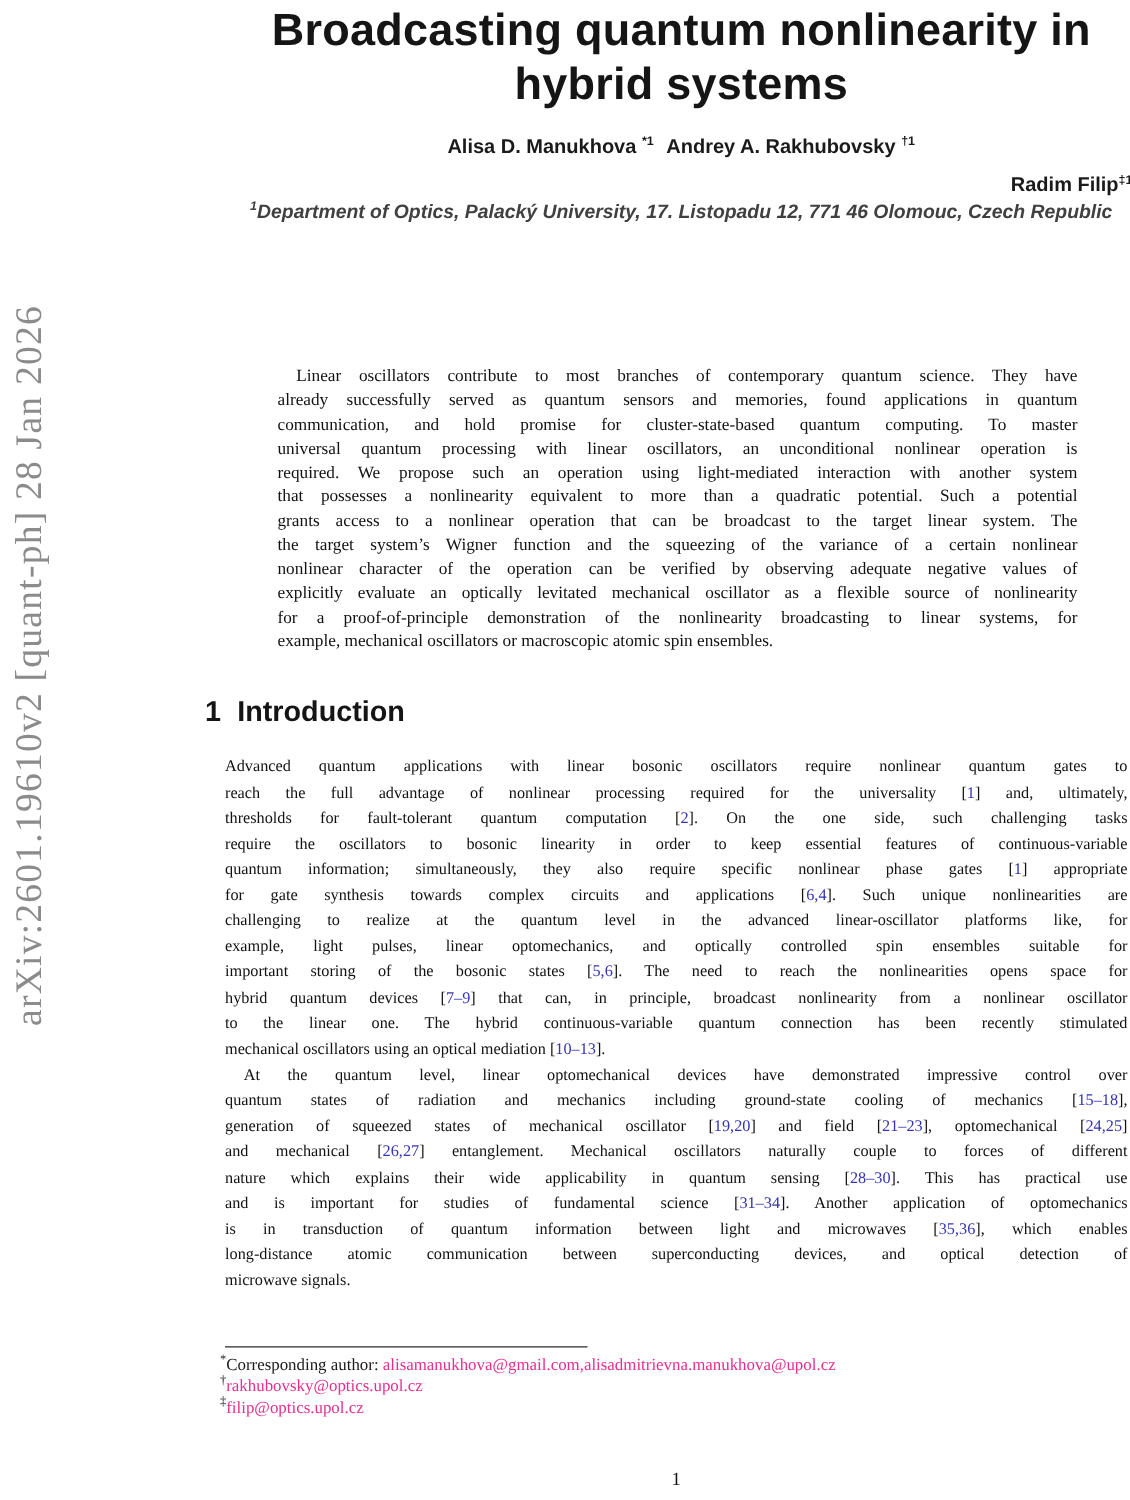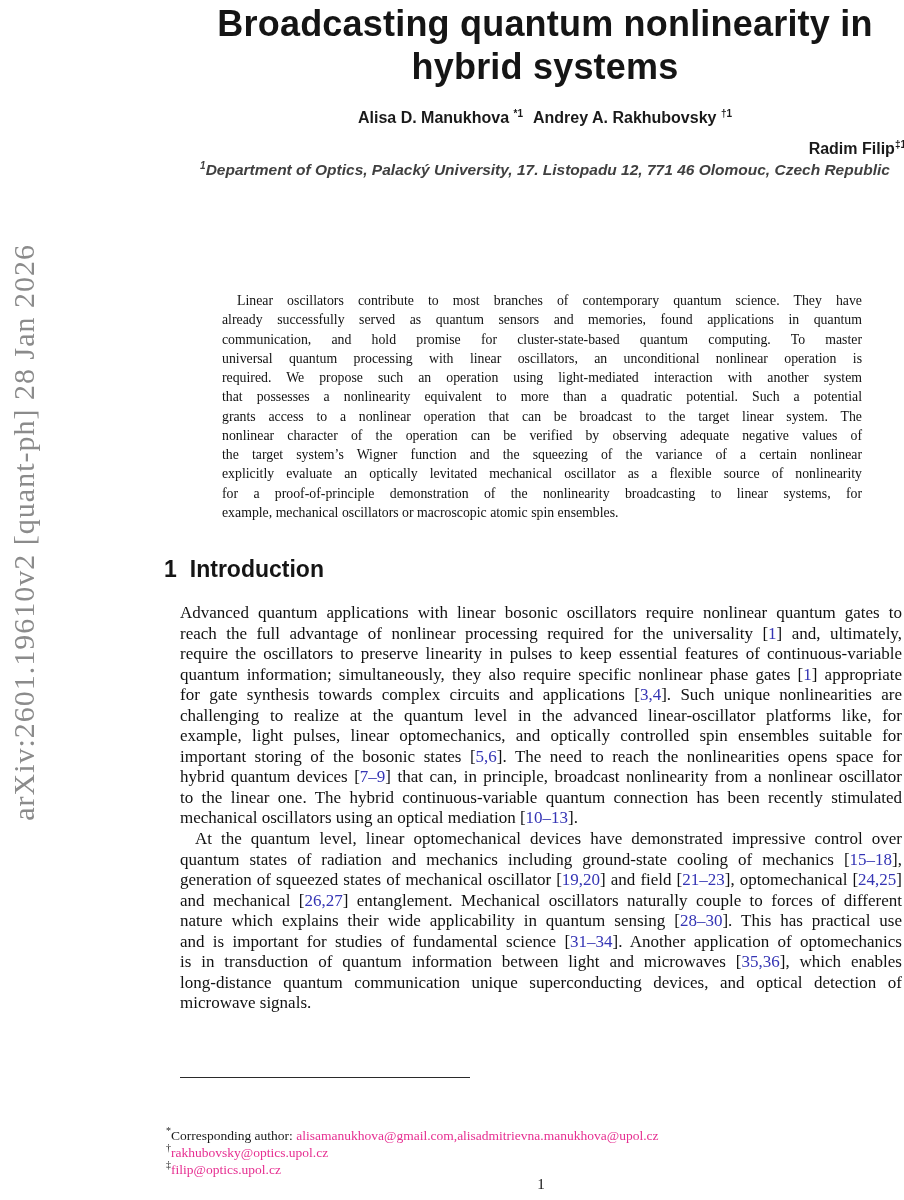--- a/index.html
+++ b/index.html
@@ -26,29 +26,29 @@
          font-style:italic;font-size:15.5px;color:#404040;}
   
   .abstract{position:absolute;left:222px;top:291px;width:640px;
             font-size:13.8px;line-height:19.25px;}
   
   .heading{position:absolute;left:164px;top:556px;font-family:"Liberation Sans",sans-serif;
            font-weight:700;font-size:23px;color:#151515;}
   .heading .secnum{margin-right:13px;}
   
   .body{position:absolute;left:180px;top:603px;width:722px;
-        font-size:17px;line-height:20.55px;}
+        font-size:13px;line-height:20.55px;}
   .line{text-align:justify;text-align-last:justify;white-space:normal;}
   .line.last{text-align-last:left;}
   .indent .line:first-child{text-indent:15px;}
   .cite{color:var(--cite,#3434b4);}
   
   .fnrule{position:absolute;left:180px;top:1077px;width:290px;height:1px;background:#2a2a2a;}
-  .footnotes{position:absolute;left:166px;top:1083px;width:722px;
-             font-size:13.5px;line-height:17px;color:#1a1a1a;margin-top:44px;}
+  .footnotes{position:absolute;left:176px;top:1083px;width:722px;
+             font-size:13.5px;line-height:17px;color:#1a1a1a;}
   .footnotes a,.fnlink{color:var(--link,#e62e90);text-decoration:none;}
   
   .pageno{position:absolute;left:180px;top:1176px;width:722px;text-align:center;
           font-size:15px;color:#111;}
 </style>
 </head>
 <body>
 
 <div class="page">
 
@@ -73,54 +73,55 @@
   </div>
 
   <div class="abstract indent">
       <div class="line">Linear oscillators contribute to most branches of contemporary quantum science. They have</div>
       <div class="line">already successfully served as quantum sensors and memories, found applications in quantum</div>
       <div class="line">communication, and hold promise for cluster-state-based quantum computing. To master</div>
       <div class="line">universal quantum processing with linear oscillators, an unconditional nonlinear operation is</div>
       <div class="line">required. We propose such an operation using light-mediated interaction with another system</div>
       <div class="line">that possesses a nonlinearity equivalent to more than a quadratic potential. Such a potential</div>
       <div class="line">grants access to a nonlinear operation that can be broadcast to the target linear system. The</div>
+      <div class="line">the target system’s Wigner function and the squeezing of the variance of a certain nonlinear</div>
       <div class="line">nonlinear character of the operation can be verified by observing adequate negative values of</div>
-      <div class="line">the target system’s Wigner function and the squeezing of the variance of a certain nonlinear</div>
       <div class="line">explicitly evaluate an optically levitated mechanical oscillator as a flexible source of nonlinearity</div>
       <div class="line">for a proof-of-principle demonstration of the nonlinearity broadcasting to linear systems, for</div>
       <div class="line last">example, mechanical oscillators or macroscopic atomic spin ensembles.</div>
     </div>
 
   <div class="heading">
     <span class="secnum">1</span><span>Introduction</span>
   </div>
 
   <div class="body">
     <div class="para">
         <div class="line">Advanced quantum applications with linear bosonic oscillators require nonlinear quantum gates to</div>
         <div class="line">reach the full advantage of nonlinear processing required for the universality [<span class="cite">1</span>] and, ultimately,</div>
-        <div class="line">require the oscillators to preserve linearity in pulses to keep essential features of continuous-variable</div>
+        <div class="line">thresholds for fault-tolerant quantum computation [<span class="cite">2</span>]. On the one side, such challenging tasks</div>
+        <div class="line">require the oscillators to bosonic linearity in order to keep essential features of continuous-variable</div>
         <div class="line">quantum information; simultaneously, they also require specific nonlinear phase gates [<span class="cite">1</span>] appropriate</div>
-        <div class="line">for gate synthesis towards complex circuits and applications [<span class="cite">3,4</span>]. Such unique nonlinearities are</div>
+        <div class="line">for gate synthesis towards complex circuits and applications [<span class="cite">6,4</span>]. Such unique nonlinearities are</div>
         <div class="line">challenging to realize at the quantum level in the advanced linear-oscillator platforms like, for</div>
         <div class="line">example, light pulses, linear optomechanics, and optically controlled spin ensembles suitable for</div>
         <div class="line">important storing of the bosonic states [<span class="cite">5,6</span>]. The need to reach the nonlinearities opens space for</div>
         <div class="line">hybrid quantum devices [<span class="cite">7–9</span>] that can, in principle, broadcast nonlinearity from a nonlinear oscillator</div>
         <div class="line">to the linear one. The hybrid continuous-variable quantum connection has been recently stimulated</div>
         <div class="line last">mechanical oscillators using an optical mediation [<span class="cite">10–13</span>].</div>
       </div>
     <div class="para indent">
         <div class="line">At the quantum level, linear optomechanical devices have demonstrated impressive control over</div>
         <div class="line">quantum states of radiation and mechanics including ground-state cooling of mechanics [<span class="cite">15–18</span>],</div>
         <div class="line">generation of squeezed states of mechanical oscillator [<span class="cite">19,20</span>] and field [<span class="cite">21–23</span>], optomechanical [<span class="cite">24,25</span>]</div>
         <div class="line">and mechanical [<span class="cite">26,27</span>] entanglement. Mechanical oscillators naturally couple to forces of different</div>
         <div class="line">nature which explains their wide applicability in quantum sensing [<span class="cite">28–30</span>]. This has practical use</div>
         <div class="line">and is important for studies of fundamental science [<span class="cite">31–34</span>]. Another application of optomechanics</div>
         <div class="line">is in transduction of quantum information between light and microwaves [<span class="cite">35,36</span>], which enables</div>
-        <div class="line">long-distance quantum communication unique superconducting devices, and optical detection of</div>
+        <div class="line">long-distance atomic communication between superconducting devices, and optical detection of</div>
         <div class="line last">microwave signals.</div>
       </div>
   </div>
 
   <div class="fnrule"></div>
 
   <div class="footnotes">
     <div class="fn">
       <sup>*</sup><span>Corresponding author: </span><span class="fnlink">alisamanukhova@gmail.com,alisadmitrievna.manukhova@upol.cz</span>
     </div>

